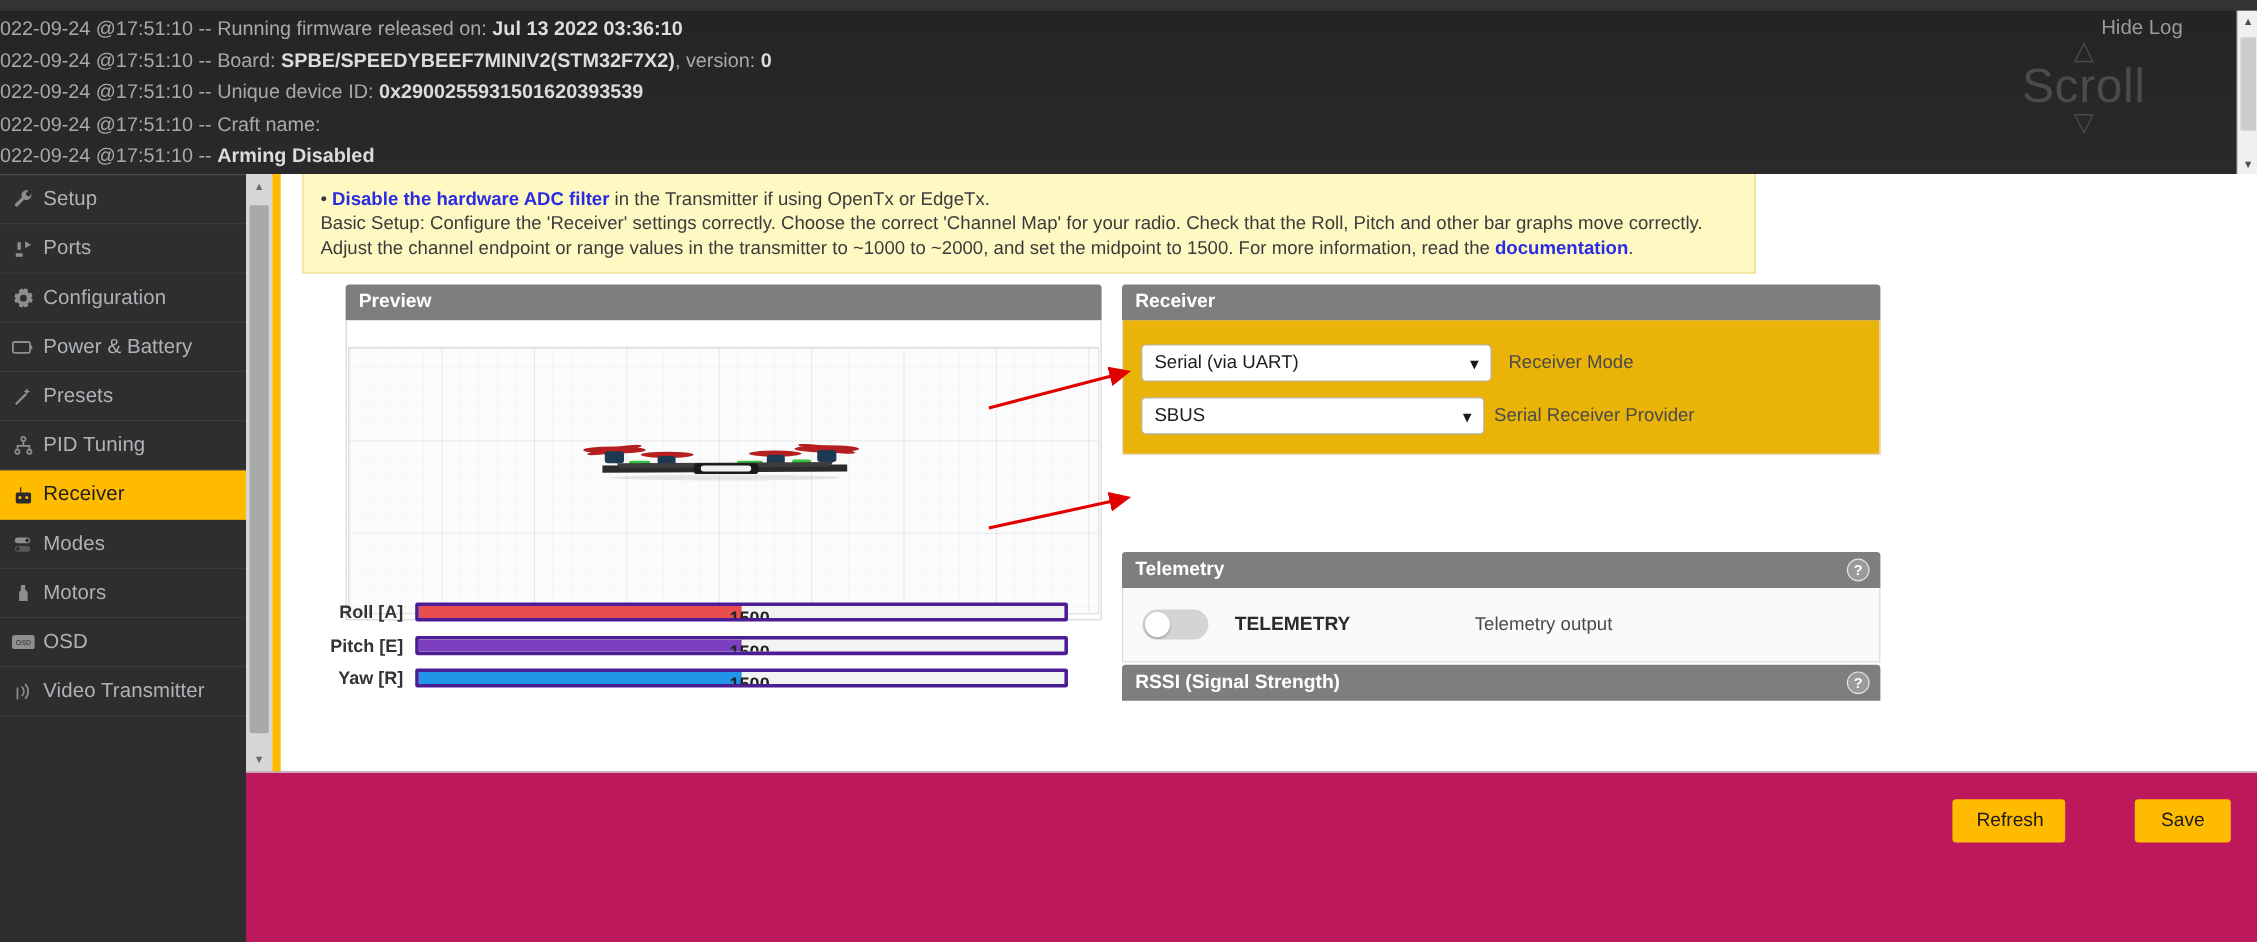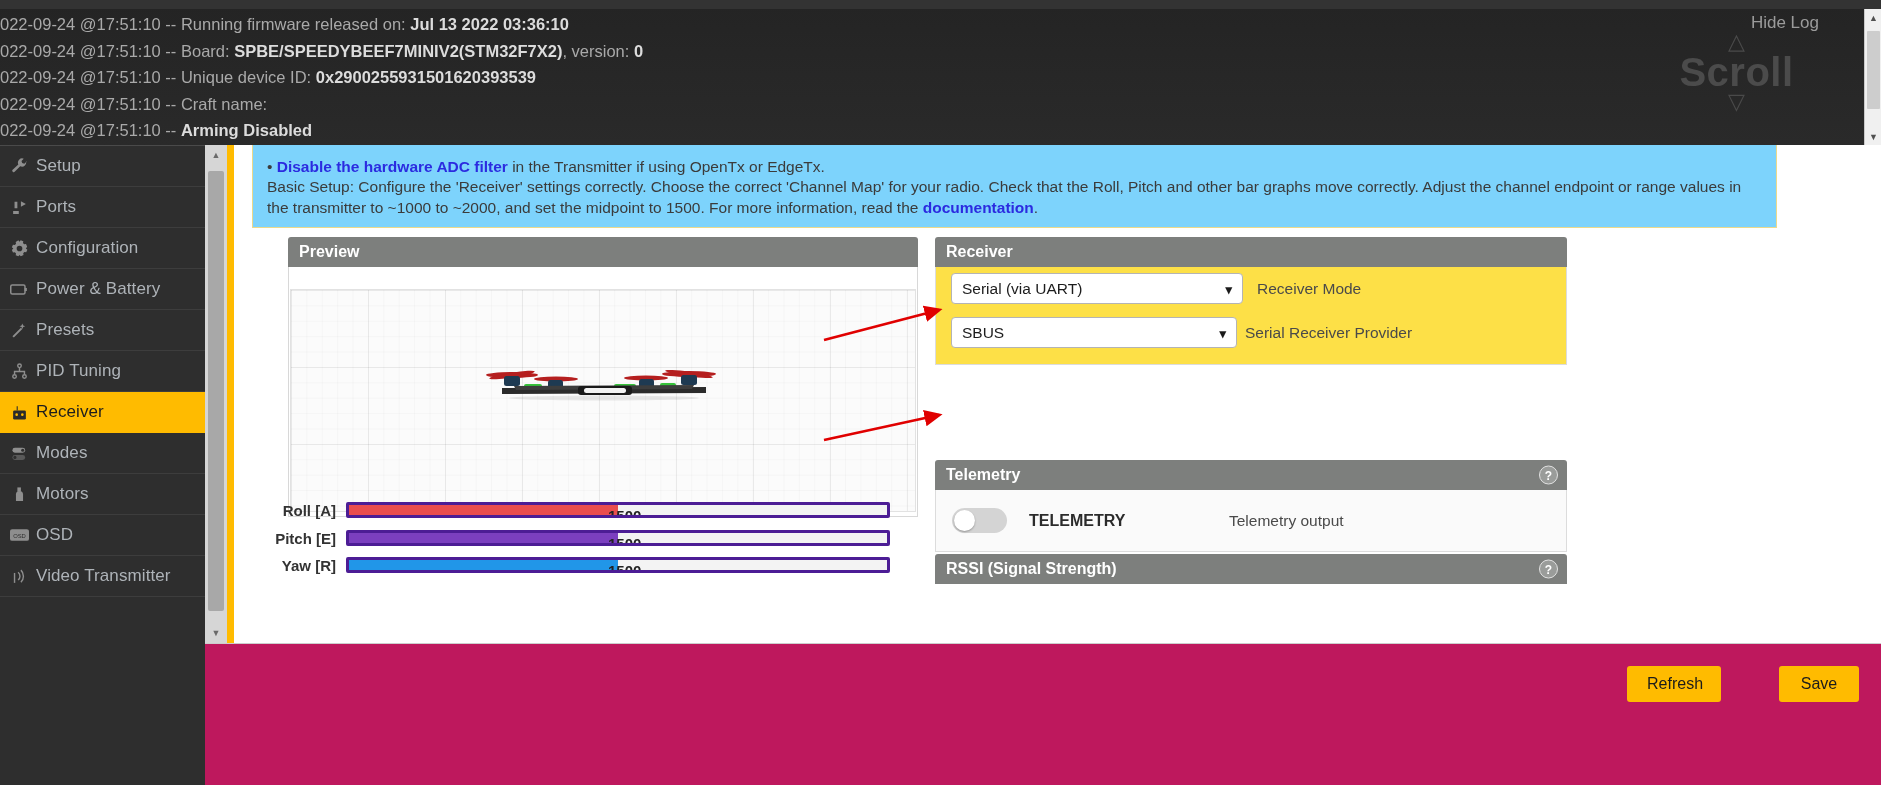--- a/index.html
+++ b/index.html
@@ -36,21 +36,21 @@
     position: absolute; right: 62px; top: 13px;
     color: #9b9b9b; font-size: 17px; cursor: pointer; margin-left: 20px;
   }
   .scroll-mark {
     position: absolute; right: 57px; top: 33px;
     width: 175px; text-align: center;
     color: #4a4a4a; pointer-events: none;
     user-select: none;
   }
   .scroll-mark .chev { font-size: 22px; line-height: 18px; color: #4a4a4a; }
-  .scroll-mark .word { font-size: 40px; line-height: 42px; color: #4b4b4b; letter-spacing: 0.5px; font-weight: bold;}
+  .scroll-mark .word { font-size: 40px; line-height: 42px; color: #4b4b4b; letter-spacing: 0.5px;}
 
   
   .log-scroll {
     position: absolute; right: 0; top: 9px; width: 17px; height: 136px;
     background: #f0f0f0; border-left: 1px solid #c9c9c9;
   }
   .log-scroll .arrow-up, .log-scroll .arrow-dn {
     position: absolute; left: 0; width: 17px; height: 17px;
     background: #f0f0f0; display:flex; align-items:center; justify-content:center;
     font-size: 9px; color: #505050;
@@ -110,22 +110,22 @@
     background: #ffbb00;
   }
 
   .page {
     position: absolute; left: 29px; top: 0; right: 0; height: 498px;
     background: #ffffff; overflow: hidden;
   }
 
   
   .note {
-    position: absolute; left: 18px; top: -18px; width: 1525px;
-    background: #7dd3fc; border: 1px solid #ecd98a;
+    position: absolute; left: 18px; top: -18px; width: 1211px;
+    background: #fef9c3; border: 1px solid #ecd98a;
     padding: 8px 14px 9px 14px;
     color: #3b3b3b; font-size: 15.5px; line-height: 20.5px;
   }
   .note .ln { white-space: nowrap; overflow: hidden; }
   .note .ln.wrap { white-space: normal; }
   .note a { color: #2b2be0; font-weight: bold; text-decoration: none; }
   .note .bluelink { color: #2b2be0; font-weight: bold; }
 
   
   .panel { position: absolute; margin-left: 28px; }
@@ -171,22 +171,22 @@
   .bar-fill { position: absolute; left: 0; top: 0; bottom: 0; }
   .bar-val {
     position: absolute; top: 0; height: 21px; line-height: 21px;
     font-size: 15px; font-weight: bold; color: #222222;
     left: 50%; transform: translateX(-10px);
   }
 
   
   .rx-panel { left: 673px; top: 92px; width: 632px; }
   .rx-body {
-    background: #fde047; border: 1px solid #dcdcdc; border-top: none;
-    padding: 6px 15px 16px 15px;
+    background: #eab308; border: 1px solid #dcdcdc; border-top: none;
+    padding: 20px 15px 16px 15px;
   }
   .row { display: flex; align-items: center; }
   .sel {
     appearance: none; -webkit-appearance: none;
     height: 31px; border: 1px solid #b4b4b4; border-radius: 4px;
     background: #ffffff; color: #1c1c1c;
     font-size: 15.5px; font-family: "Liberation Sans", sans-serif;
     padding: 0 30px 0 10px; cursor: pointer;
   }
   .sel-wrap { position: relative; display: inline-block; }

